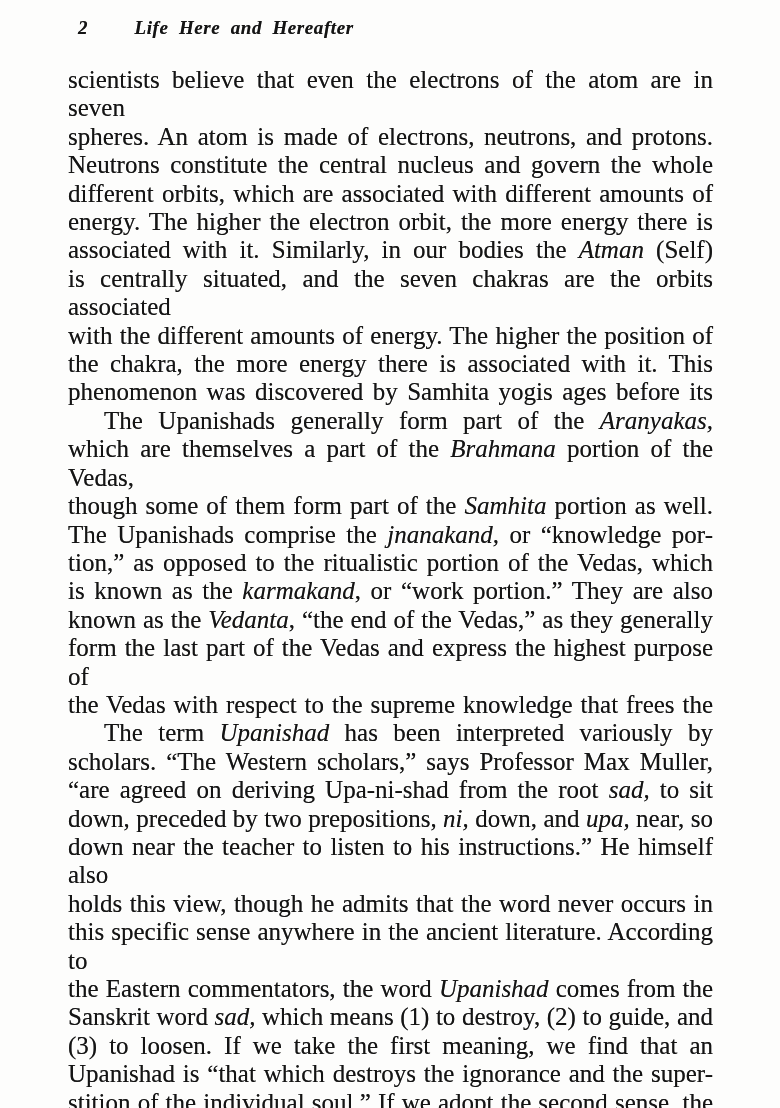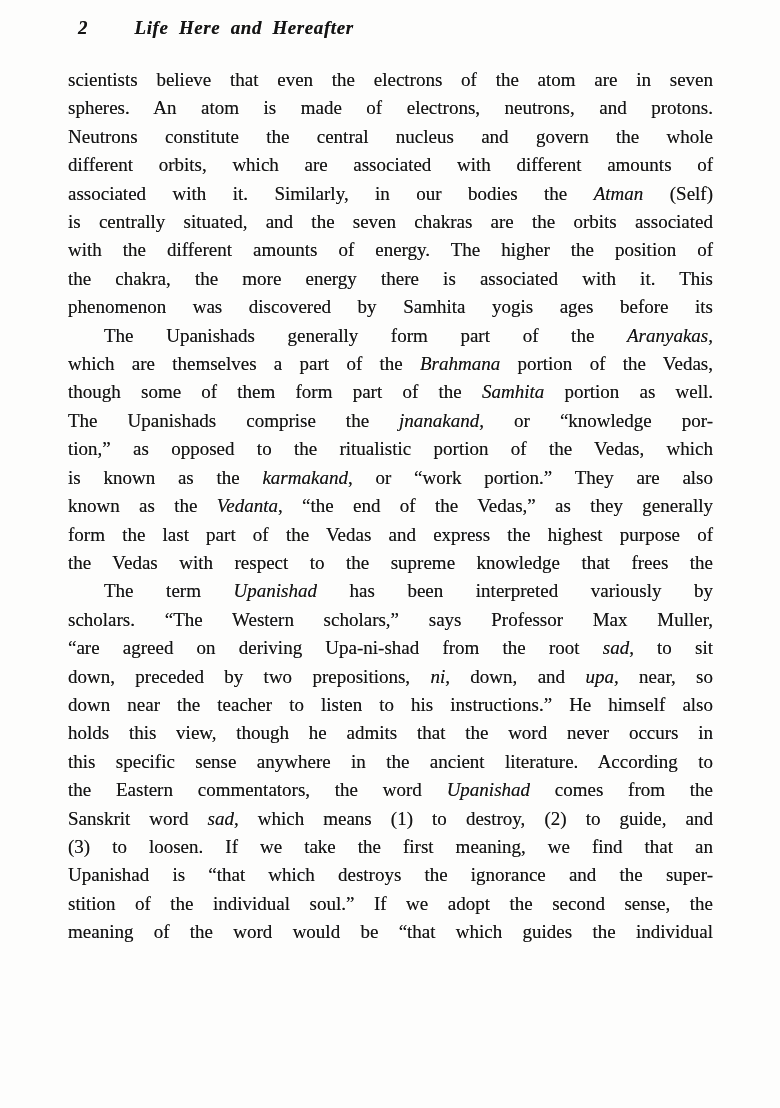--- a/index.html
+++ b/index.html
@@ -36,21 +36,21 @@
   .body {
     position: absolute;
     top: 66px;
     left: 68px;
     width: 645px;
   }
   .para {
     margin: 0;
   }
   .line {
-    font-size: 19px;
+    font-size: 25px;
     line-height: 28.4px;
     text-align: justify;
     text-align-last: justify;
     white-space: normal;
     text-shadow: 0 0 0.5px rgba(0,0,0,0.55);
   }
   .line.indent {
     padding-left: 36px;
   }
   .line.flush {
@@ -66,20 +66,21 @@
   <div class="header">
     <span class="pagenum">2</span>
     <span class="title">Life Here and Hereafter</span>
   </div>
   <div class="body">
       <div class="para">
         <div class="line">scientists believe that even the electrons of the atom are in seven</div>
         <div class="line">spheres. An atom is made of electrons, neutrons, and protons.</div>
         <div class="line">Neutrons constitute the central nucleus and govern the whole</div>
         <div class="line">different orbits, which are associated with different amounts of</div>
+        <div class="line">energy. The higher the electron orbit, the more energy there is</div>
         <div class="line">associated with it. Similarly, in our bodies the <i>Atman</i> (Self)</div>
         <div class="line">is centrally situated, and the seven chakras are the orbits associated</div>
         <div class="line">with the different amounts of energy. The higher the position of</div>
         <div class="line">the chakra, the more energy there is associated with it. This</div>
         <div class="line">phenomenon was discovered by Samhita yogis ages before its</div>
       </div>
       <div class="para">
         <div class="line indent">The Upanishads generally form part of the <i>Aranyakas,</i></div>
         <div class="line">which are themselves a part of the <i>Brahmana</i> portion of the Vedas,</div>
         <div class="line">though some of them form part of the <i>Samhita</i> portion as well.</div>

